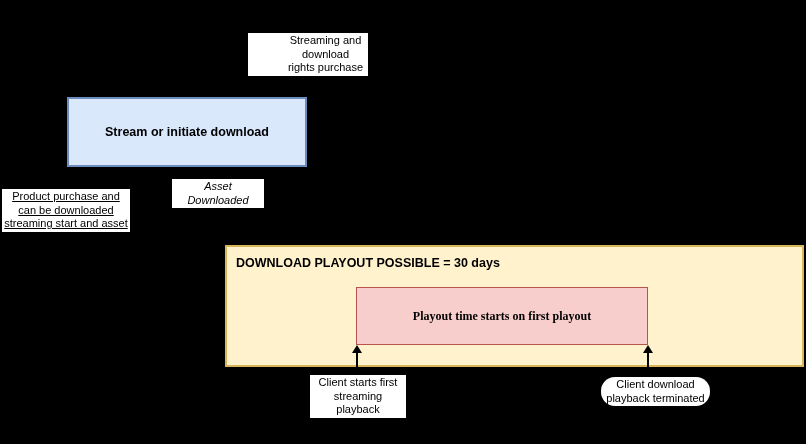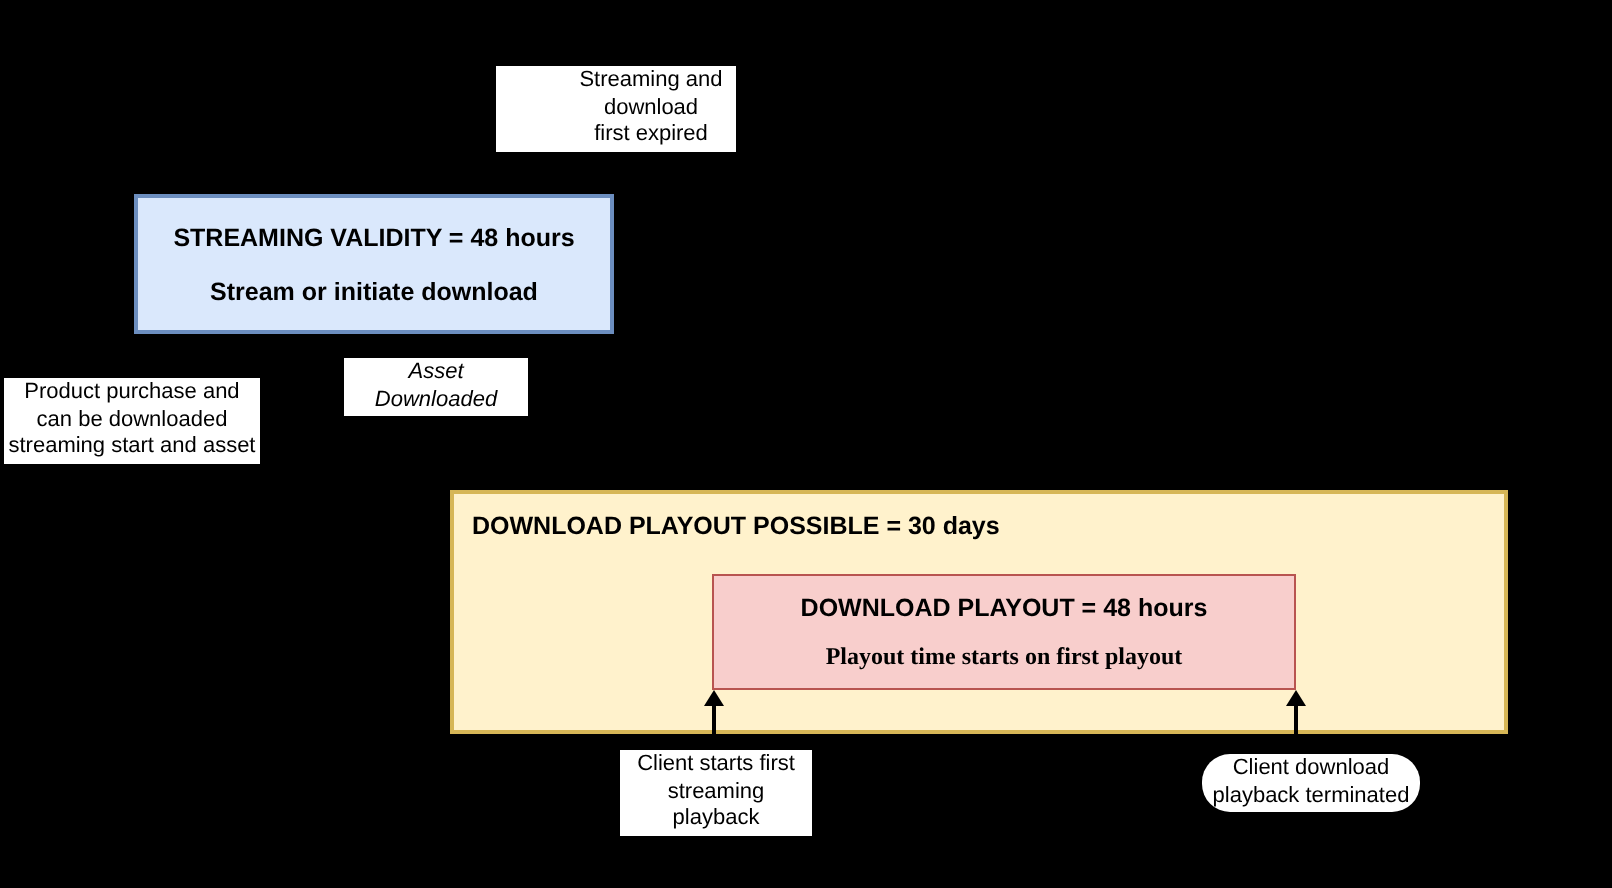--- a/index.html
+++ b/index.html
@@ -35,21 +35,21 @@
     border: 2px solid var(--blue-stroke, #6c8ebf);
     display: flex; flex-direction: column;
     align-items: center; justify-content: center;
     gap: 13px;
     text-align: center;
   }
   .streaming-box .title, .streaming-box .subtitle {
     font-weight: bold; font-size: 12.5px;
   }
   .possible-box {
-    left: 225px; top: 245px; width: 529px; height: 122px;
+    left: 225px; top: 245px; width: 579px; height: 122px;
     background: var(--yellow-fill, #fff2cc);
     border: 2px solid var(--yellow-stroke, #d6b656);
   }
   .possible-title {
     position: absolute;
     left: 9px; top: 9px;
     font-weight: bold; font-size: 12.5px;
   }
   .playout-box {
     left: 356px; top: 287px; width: 292px; height: 58px;
@@ -82,44 +82,42 @@
   .arrow-left  { left: 351px; top: 345px; }
   .arrow-right { left: 642px; top: 345px; }
 </style>
 </head>
 <body>
 
 <div class="stage">
 
   <div class="label" style="left:248px; top:33px; width:120px;padding-left:37px;">
     <span class="ln">Streaming and download</span>
-    <span class="ln">first expired</span>
+    <span class="ln">rights purchase</span>
   </div>
 
   <div class="box streaming-box">
-    <span class="title">STREAMING VALIDITY = 48 hours</span>
     <span class="subtitle">Stream or initiate download</span>
   </div>
 
-  <div class="label" style="left:2px; top:189px; width:128px;">
+  <div class="label" style="left:2px; top:189px; width:128px;text-decoration:underline;">
     <span class="ln">Product purchase and</span>
     <span class="ln">can be downloaded</span>
     <span class="ln">streaming start and asset</span>
   </div>
 
   <div class="label" style="left:172px; top:179px; width:92px;font-style:italic;">
     <span class="ln">Asset Downloaded</span>
   </div>
 
   <div class="box possible-box">
     <span class="possible-title">DOWNLOAD PLAYOUT POSSIBLE = 30 days</span>
   </div>
 
   <div class="box playout-box">
-    <span class="title">DOWNLOAD PLAYOUT = 48 hours</span>
     <span class="subtitle">Playout time starts on first playout</span>
   </div>
 
   <div class="arrow-up arrow-left">
     <span class="shaft"></span>
     <span class="head"></span>
   </div>
   <div class="arrow-up arrow-right">
     <span class="shaft"></span>
     <span class="head"></span>

